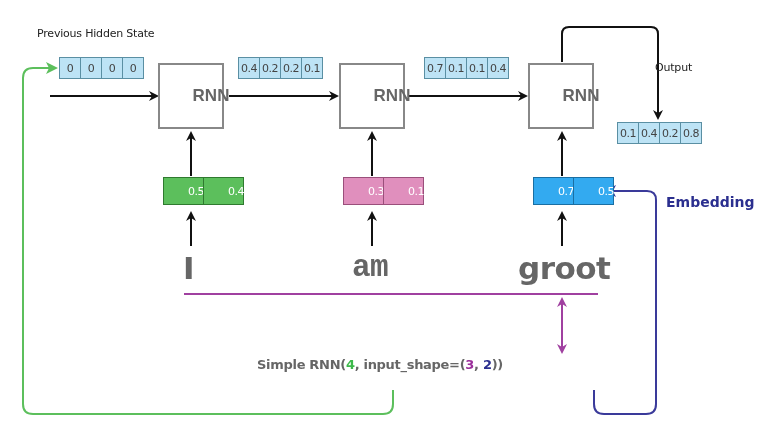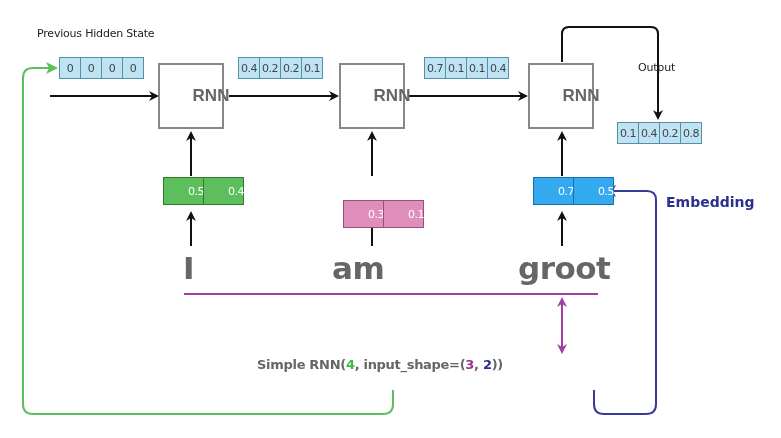--- a/index.html
+++ b/index.html
@@ -14,21 +14,21 @@
   .vec { position: absolute; display: flex; height: 22px; box-sizing: border-box; }
   .vec .cell { height: 22px; box-sizing: border-box; display: flex; align-items: center;
                justify-content: center; font-size: 11px; letter-spacing: -0.5px; }
   .vec.state .cell { background: #bde3f5; border: 1px solid #5a8fa3; color: #444;
                      width: 22px; margin-left: -1px; }
   .vec.state .cell:first-child { margin-left: 0; }
   .vec.emb .cell { width: 41px; border: 1px solid; margin-left: -1px; color: #fff; height: 28px; padding-left: 25px; }
   .vec.emb { height: 28px; }
   .vec.emb .cell:first-child { margin-left: 0; }
   .vec.green .cell { background: #5cbf5c; border-color: #2f7a2f; }
-  .vec.pink .cell { background: #e08fbd; border-color: #9a4f7b; margin-top: 23px; }
+  .vec.pink .cell { background: #e08fbd; border-color: #9a4f7b; }
   .vec.blue .cell { background: #33aaf0; border-color: #1a6fa3; }
   .word { position: absolute; font-family: "DejaVu Sans", sans-serif; font-weight: bold;
           font-size: 31px; color: #666; letter-spacing: -0.5px; }
   .code { position: absolute; font-family: "DejaVu Sans", sans-serif; font-weight: bold;
           font-size: 13px; color: #666; white-space: nowrap; letter-spacing: -0.3px; }
   svg.lines { position: absolute; left: 0; top: 0; }
 </style>
 </head>
 <body>
 
@@ -64,21 +64,21 @@
 
   <line x1="184" y1="294" x2="598" y2="294" stroke="#a040a0" stroke-width="2"></line>
   <line x1="562" y1="299" x2="562" y2="352" stroke="#a040a0" stroke-width="2" marker-start="url(#ah-purple)" marker-end="url(#ah-purple)"></line>
 
   <path d="M393,390 L393,404 Q393,414 383,414 L33,414 Q23,414 23,404 L23,78 Q23,68 33,68 L56,68" fill="none" stroke="#5cbf5c" stroke-width="2" marker-end="url(#ah-green)"></path>
 
   <path d="M594,390 L594,404 Q594,414 604,414 L646,414 Q656,414 656,404 L656,200 Q656,191 647,191 L606,191" fill="none" stroke="#3a3a9a" stroke-width="2" marker-end="url(#ah-navy)"></path>
 </svg>
 
 <div class="abs label-sm" style="left:37px; top:27px;text-align:right;">Previous Hidden State</div>
-<div class="abs label-sm" style="left:638px; top:61px;">Output</div>
+<div class="abs label-sm" style="left:655px; top:61px;">Output</div>
 <div class="abs" style="left:666px; top:194px; font-size:14px; font-weight:bold; color:#2b2f8f;">Embedding</div>
 
 <div class="rnn-box" style="left:158px; top:63px;">RNN</div>
 <div class="rnn-box" style="left:339px; top:63px;">RNN</div>
 <div class="rnn-box" style="left:528px; top:63px;">RNN</div>
 
 <div class="vec state" style="left:59px; top:57px;">
   <div class="cell">0</div>
   <div class="cell">0</div>
   <div class="cell">0</div>
@@ -110,18 +110,18 @@
 <div class="vec emb pink" style="left:343px; top:177px;">
   <div class="cell">0.3</div>
   <div class="cell">0.1</div>
 </div>
 <div class="vec emb blue" style="left:533px; top:177px;">
   <div class="cell">0.7</div>
   <div class="cell">0.5</div>
 </div>
 
 <div class="word" style="left:183px; top:250px;">I</div>
-<div class="word" style="left:332px; top:250px;">am</div>
+<div class="word" style="left:352px; top:250px;font-family:Liberation Mono, monospace;">am</div>
 <div class="word" style="left:518px; top:250px;">groot</div>
 
 <div class="code" style="left:257px; top:357px;">
   <span>Simple RNN(</span><span style="color:#3cb94a;">4</span><span>, input_shape=(</span><span style="color:#9b2f9b;">3</span><span>, </span><span style="color:#2b2f8f;">2</span><span>))</span>
 </div>
 
 </body></html>

